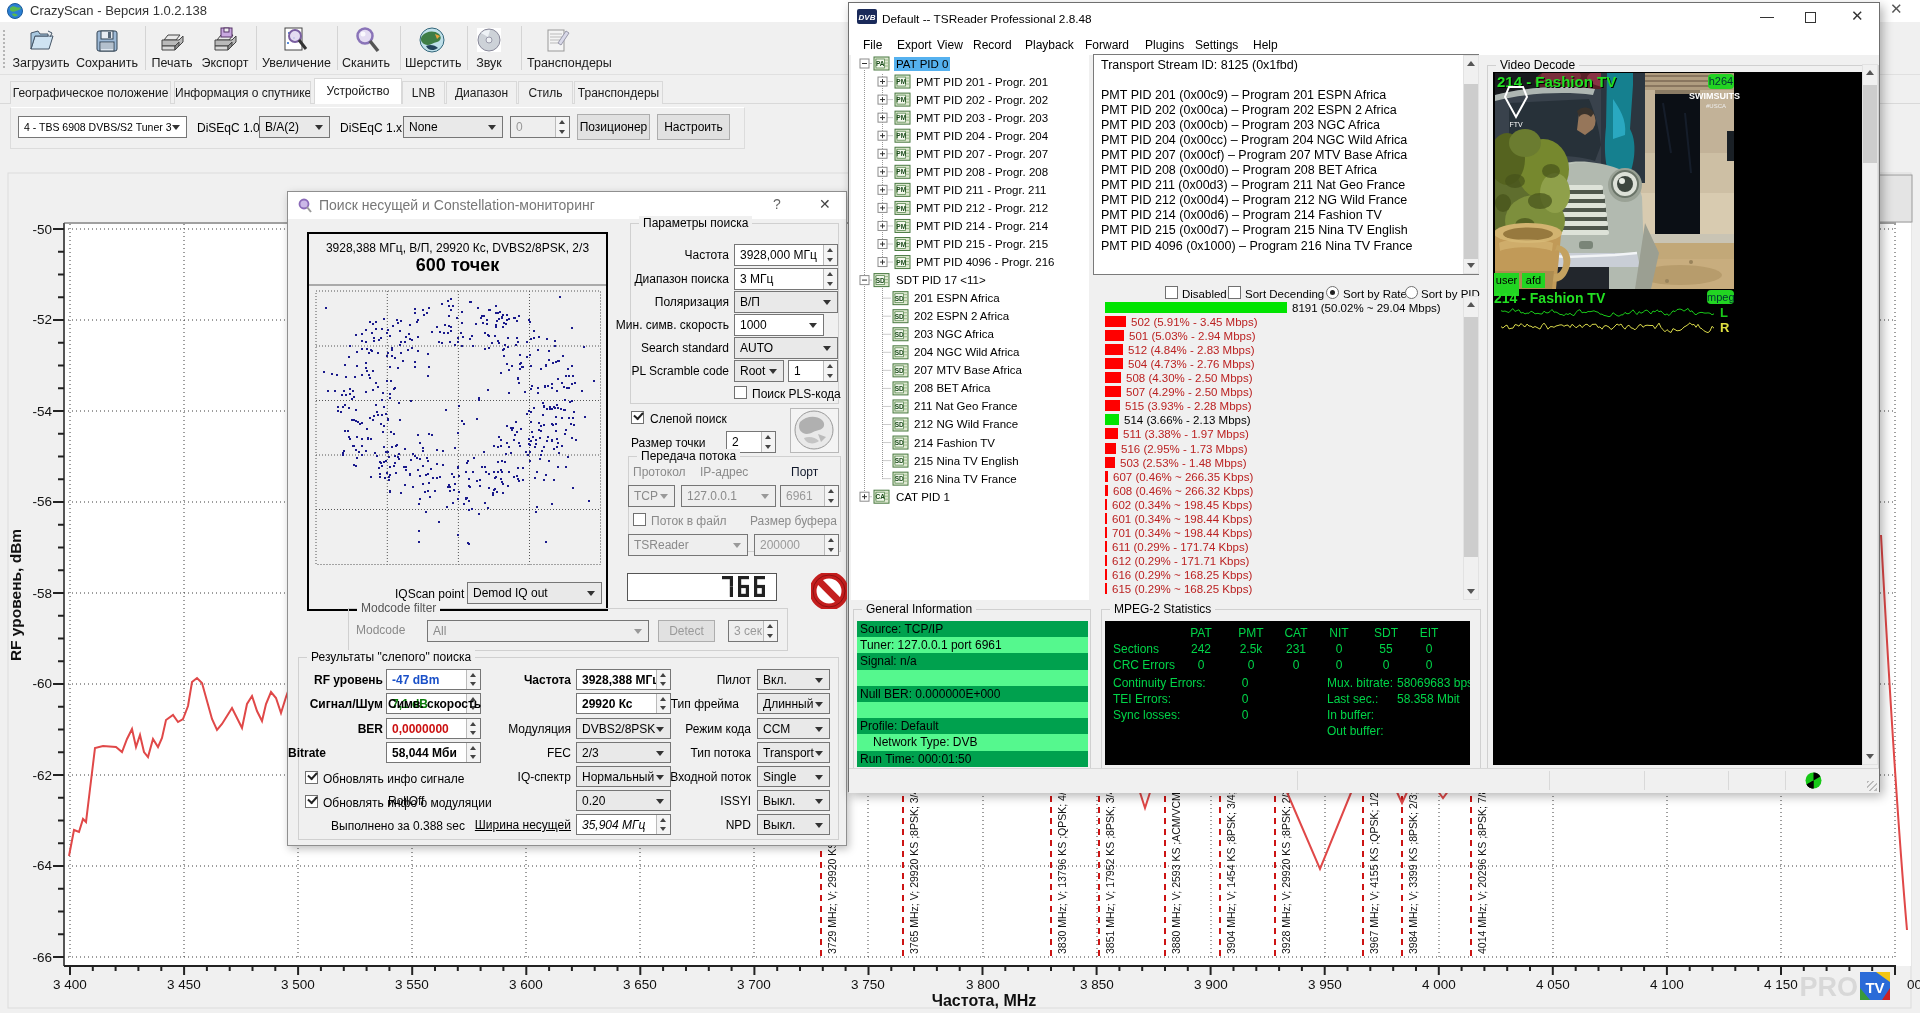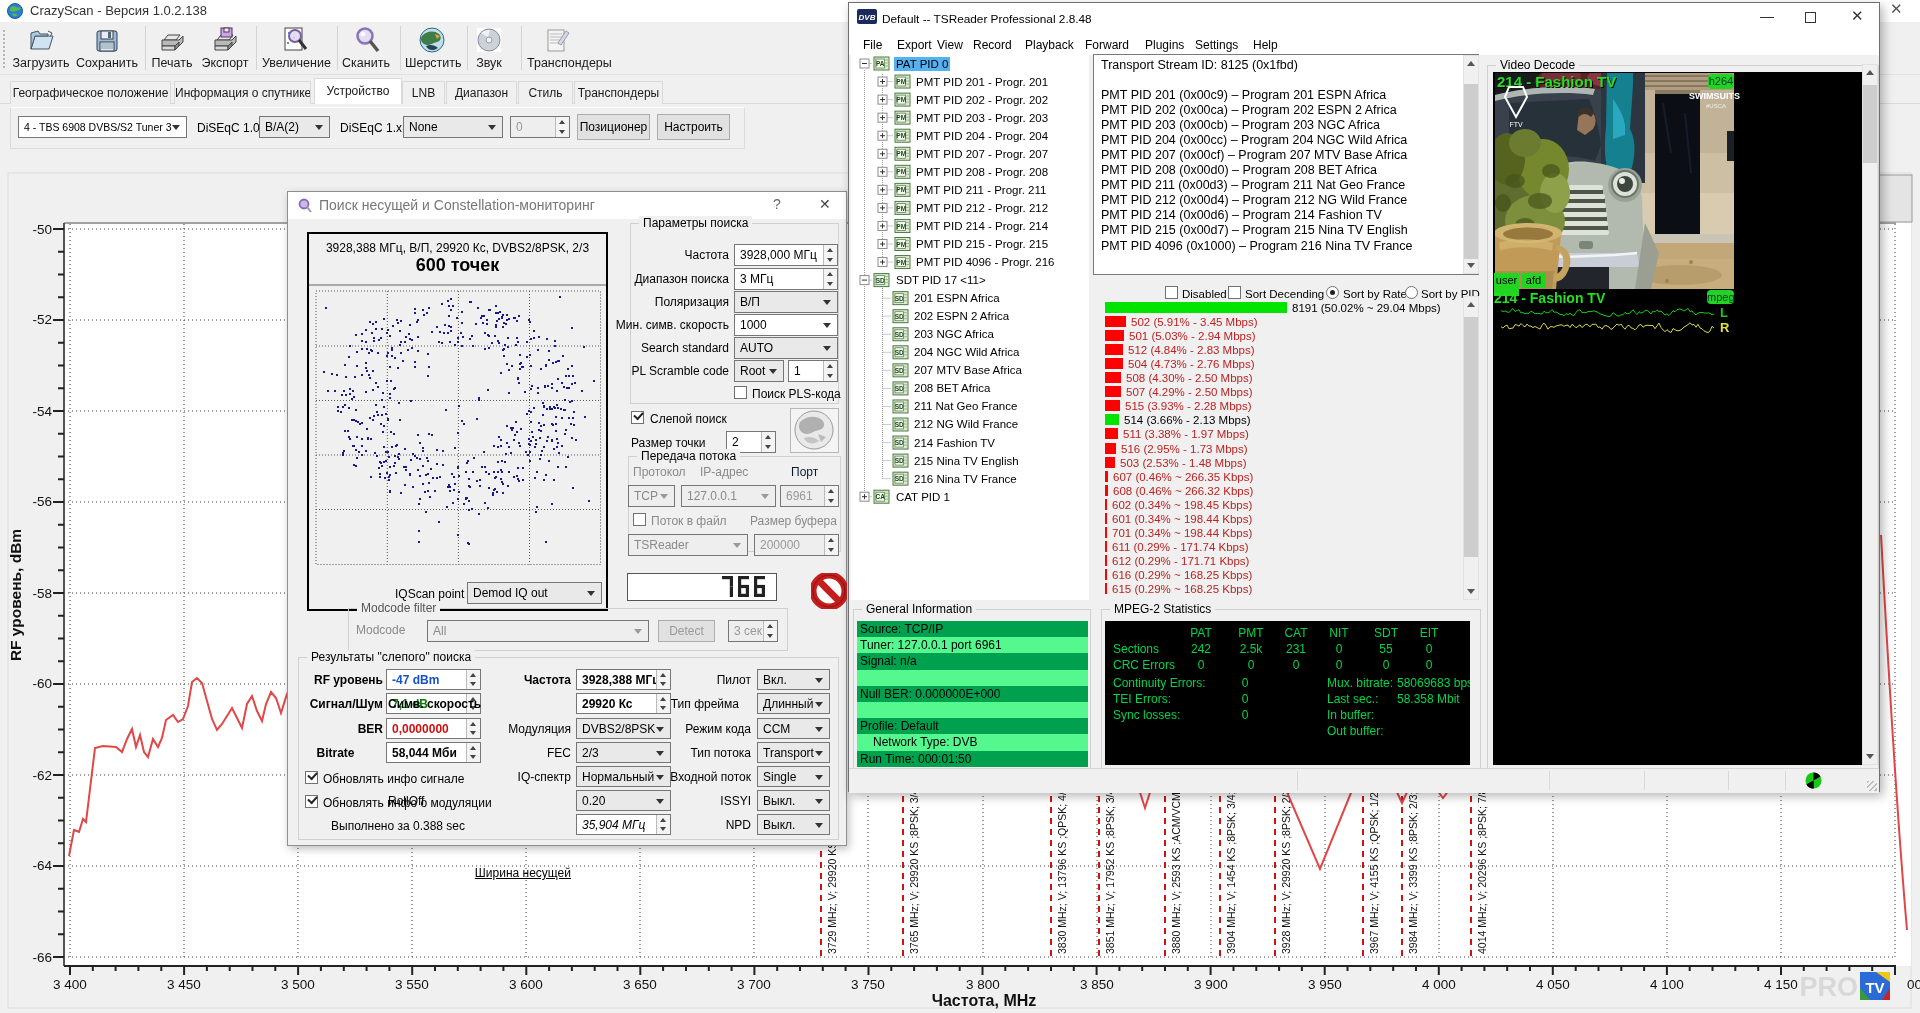--- a/index.html
+++ b/index.html
@@ -265,21 +265,21 @@
         <i class="d"></i>
       </span></div>
 <div class="lbl" style="left:181px;top:80px;width:260px;text-align:right;font-size:12px;color:#000">Диапазон поиска</div>
 <div class="spin" style="left:446px;top:76px;width:104px;height:22px">3 МГц<span class="ud">
         <i class="u"></i>
         <i class="d"></i>
       </span></div>
 <div class="lbl" style="left:181px;top:103px;width:260px;text-align:right;font-size:12px;color:#000">Поляризация</div>
 <div class="cb gray" style="left:446px;top:99px;width:104px;height:22px">В/П<span class="ar"></span></div>
 <div class="lbl" style="left:181px;top:126px;width:260px;text-align:right;font-size:12px;color:#000">Мин. симв. скорость</div>
-<div class="cb" style="left:446px;top:122px;width:104px;height:22px">1000<span class="ar"></span></div>
+<div class="cb" style="left:446px;top:122px;width:90px;height:22px">1000<span class="ar"></span></div>
 <div class="lbl" style="left:181px;top:149px;width:260px;text-align:right;font-size:12px;color:#000">Search standard</div>
 <div class="cb gray" style="left:446px;top:145px;width:104px;height:22px">AUTO<span class="ar"></span></div>
 <div class="lbl" style="left:181px;top:172px;width:260px;text-align:right;font-size:12px;color:#000">PL Scramble code</div>
 <div class="cb gray" style="left:446px;top:168px;width:50px;height:22px">Root<span class="ar"></span></div>
 <div class="spin" style="left:500px;top:168px;width:50px;height:22px">1<span class="ud">
         <i class="u"></i>
         <i class="d"></i>
       </span></div>
 <div class="ck" style="left:446px;top:194px"></div>
 <div class="lbl" style="left:464px;top:195px">Поиск PLS-кода</div>
@@ -365,21 +365,21 @@
 <div class="lbl" style="left:0px;top:505px;width:95px;text-align:right;font-weight:bold">Сигнал/Шум</div>
 <div class="spin" style="left:98px;top:501px;width:95px;height:21px;font-weight:bold;color:#0a7a0a">7,1 dB<span class="ud">
         <i class="u"></i>
         <i class="d"></i>
       </span></div>
 <div class="lbl" style="left:0px;top:530px;width:95px;text-align:right;font-weight:bold">BER</div>
 <div class="spin" style="left:98px;top:526px;width:95px;height:21px;font-weight:bold;color:#cc1111">0,0000000<span class="ud">
         <i class="u"></i>
         <i class="d"></i>
       </span></div>
-<div class="lbl" style="left:0px;top:554px;width:95px;text-align:center;font-weight:bold">Bitrate</div>
+<div class="lbl" style="left:0px;top:554px;width:95px;text-align:left;font-weight:bold">Bitrate</div>
 <div class="spin" style="left:98px;top:550px;width:95px;height:21px;font-weight:bold;color:#000">58,044 Мби<span class="ud">
         <i class="u"></i>
         <i class="d"></i>
       </span></div>
 <div class="ck on" style="left:17px;top:579px"></div>
 <div class="lbl" style="left:35px;top:580px">Обновлять инфо сигнале</div>
 <div class="ck on" style="left:17px;top:603px"></div>
 <div class="lbl" style="left:35px;top:604px">Обновлять инфо о модуляции</div>
 <div class="lbl" style="left:43px;top:627px">Выполнено за 0.388 sec</div>
 <div class="lbl" style="left:100px;top:481px;width:183px;text-align:right;font-weight:bold;">Частота</div>
@@ -393,21 +393,21 @@
         <i class="d"></i>
       </span></div>
 <div class="lbl" style="left:100px;top:530px;width:183px;text-align:right;">Модуляция</div>
 <div class="cb gray" style="left:288px;top:526px;width:95px;height:21px;">DVBS2/8PSK<span class="ar"></span></div>
 <div class="lbl" style="left:100px;top:554px;width:183px;text-align:right;">FEC</div>
 <div class="cb gray" style="left:288px;top:550px;width:95px;height:21px;">2/3<span class="ar"></span></div>
 <div class="lbl" style="left:100px;top:578px;width:183px;text-align:right;">IQ-спектр</div>
 <div class="cb gray" style="left:288px;top:574px;width:95px;height:21px;">Нормальный<span class="ar"></span></div>
 <div class="lbl" style="left:100px;top:602px;width:183px;text-align:left;">RollOff</div>
 <div class="cb gray" style="left:288px;top:598px;width:95px;height:21px;">0.20<span class="ar"></span></div>
-<div class="lbl" style="left:100px;top:626px;width:183px;text-align:right;text-decoration:underline;margin-top:48px;">Ширина несущей</div>
+<div class="lbl" style="left:100px;top:626px;width:183px;text-align:right;text-decoration:underline;">Ширина несущей</div>
 <div class="spin" style="left:288px;top:622px;width:95px;height:21px;font-style:italic;">35,904 МГц<span class="ud">
         <i class="u"></i>
         <i class="d"></i>
       </span></div>
 <div class="lbl" style="left:330px;top:481px;width:133px;text-align:right">Пилот</div>
 <div class="cb gray" style="left:469px;top:477px;width:73px;height:21px">Вкл.<span class="ar"></span></div>
 <div class="lbl" style="left:318px;top:505px;width:133px;text-align:right">Тип фрейма</div>
 <div class="cb gray" style="left:469px;top:501px;width:73px;height:21px">Длинный<span class="ar"></span></div>
 <div class="lbl" style="left:330px;top:530px;width:133px;text-align:right">Режим кода</div>
 <div class="cb gray" style="left:469px;top:526px;width:73px;height:21px">CCM<span class="ar"></span></div>

